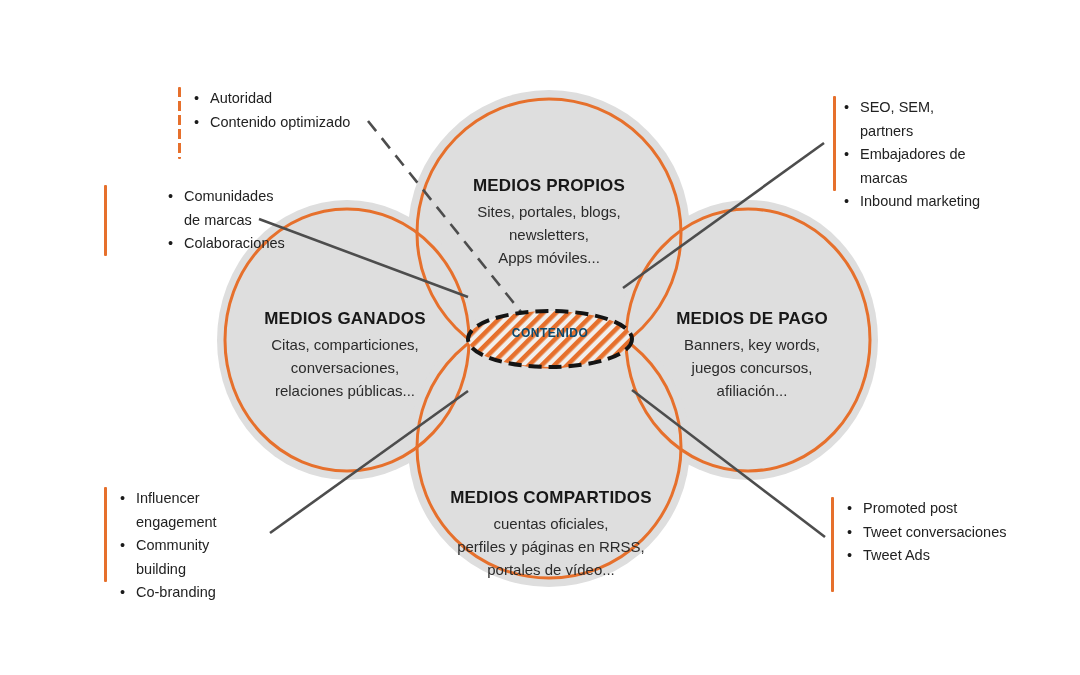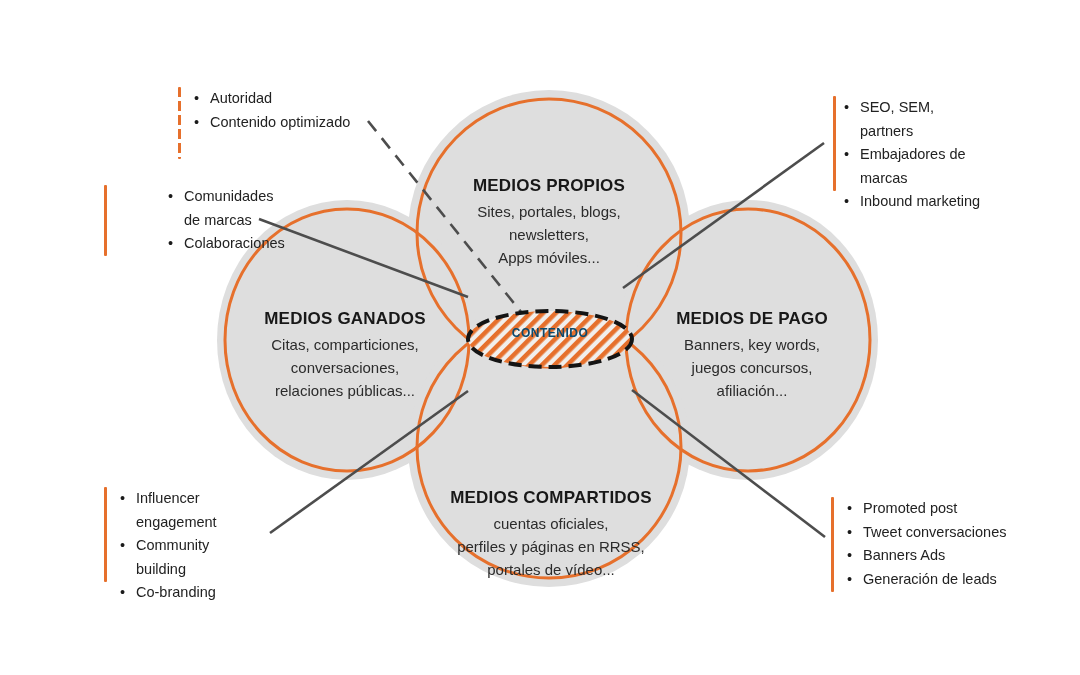--- a/index.html
+++ b/index.html
@@ -131,18 +131,17 @@
       <li>Community building</li>
       <li>Co-branding</li>
     </ul>
   </div>
 
   <div class="note" style="left:831px;top:497px;justify-content:flex-end;">
     <div class="bar" style="height:95px;"></div>
     <ul style="width:160px;">
       <li>Promoted post</li>
       <li>Tweet conversaciones</li>
-      <li>Banners Ads</li>
-      <li>Generación de leads</li>
+      <li>Tweet Ads</li>
     </ul>
   </div>
 
 </div>
 
 </body></html>

